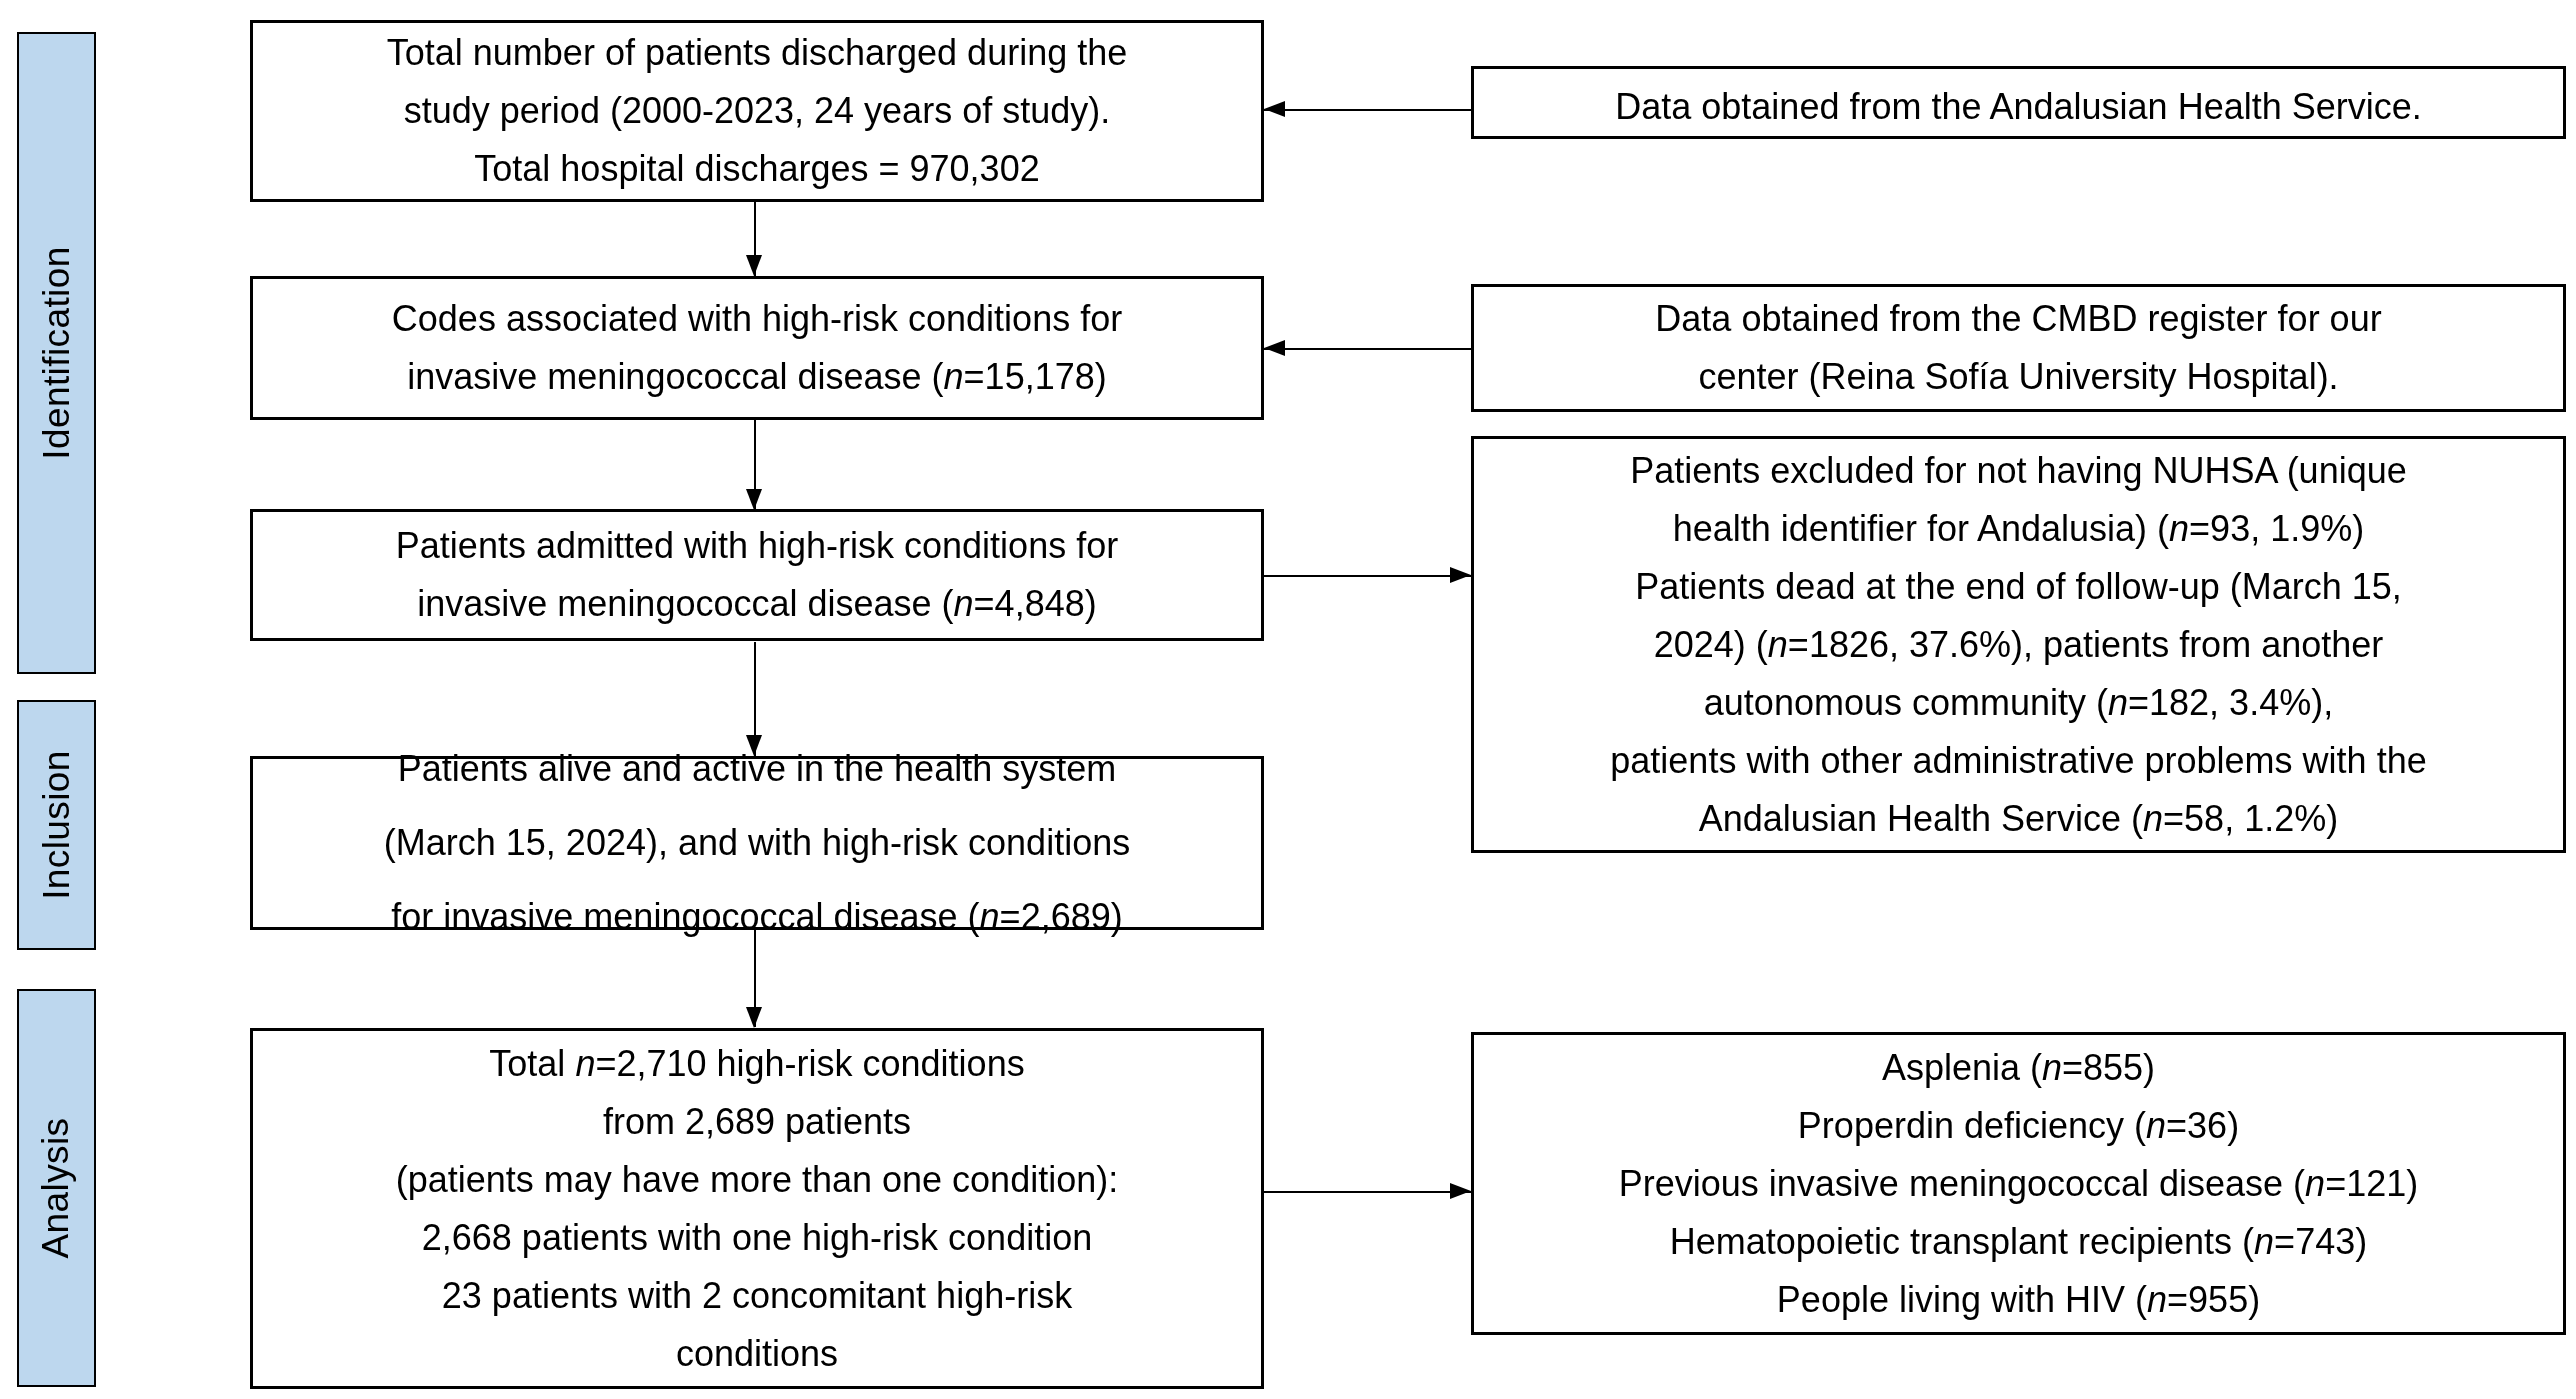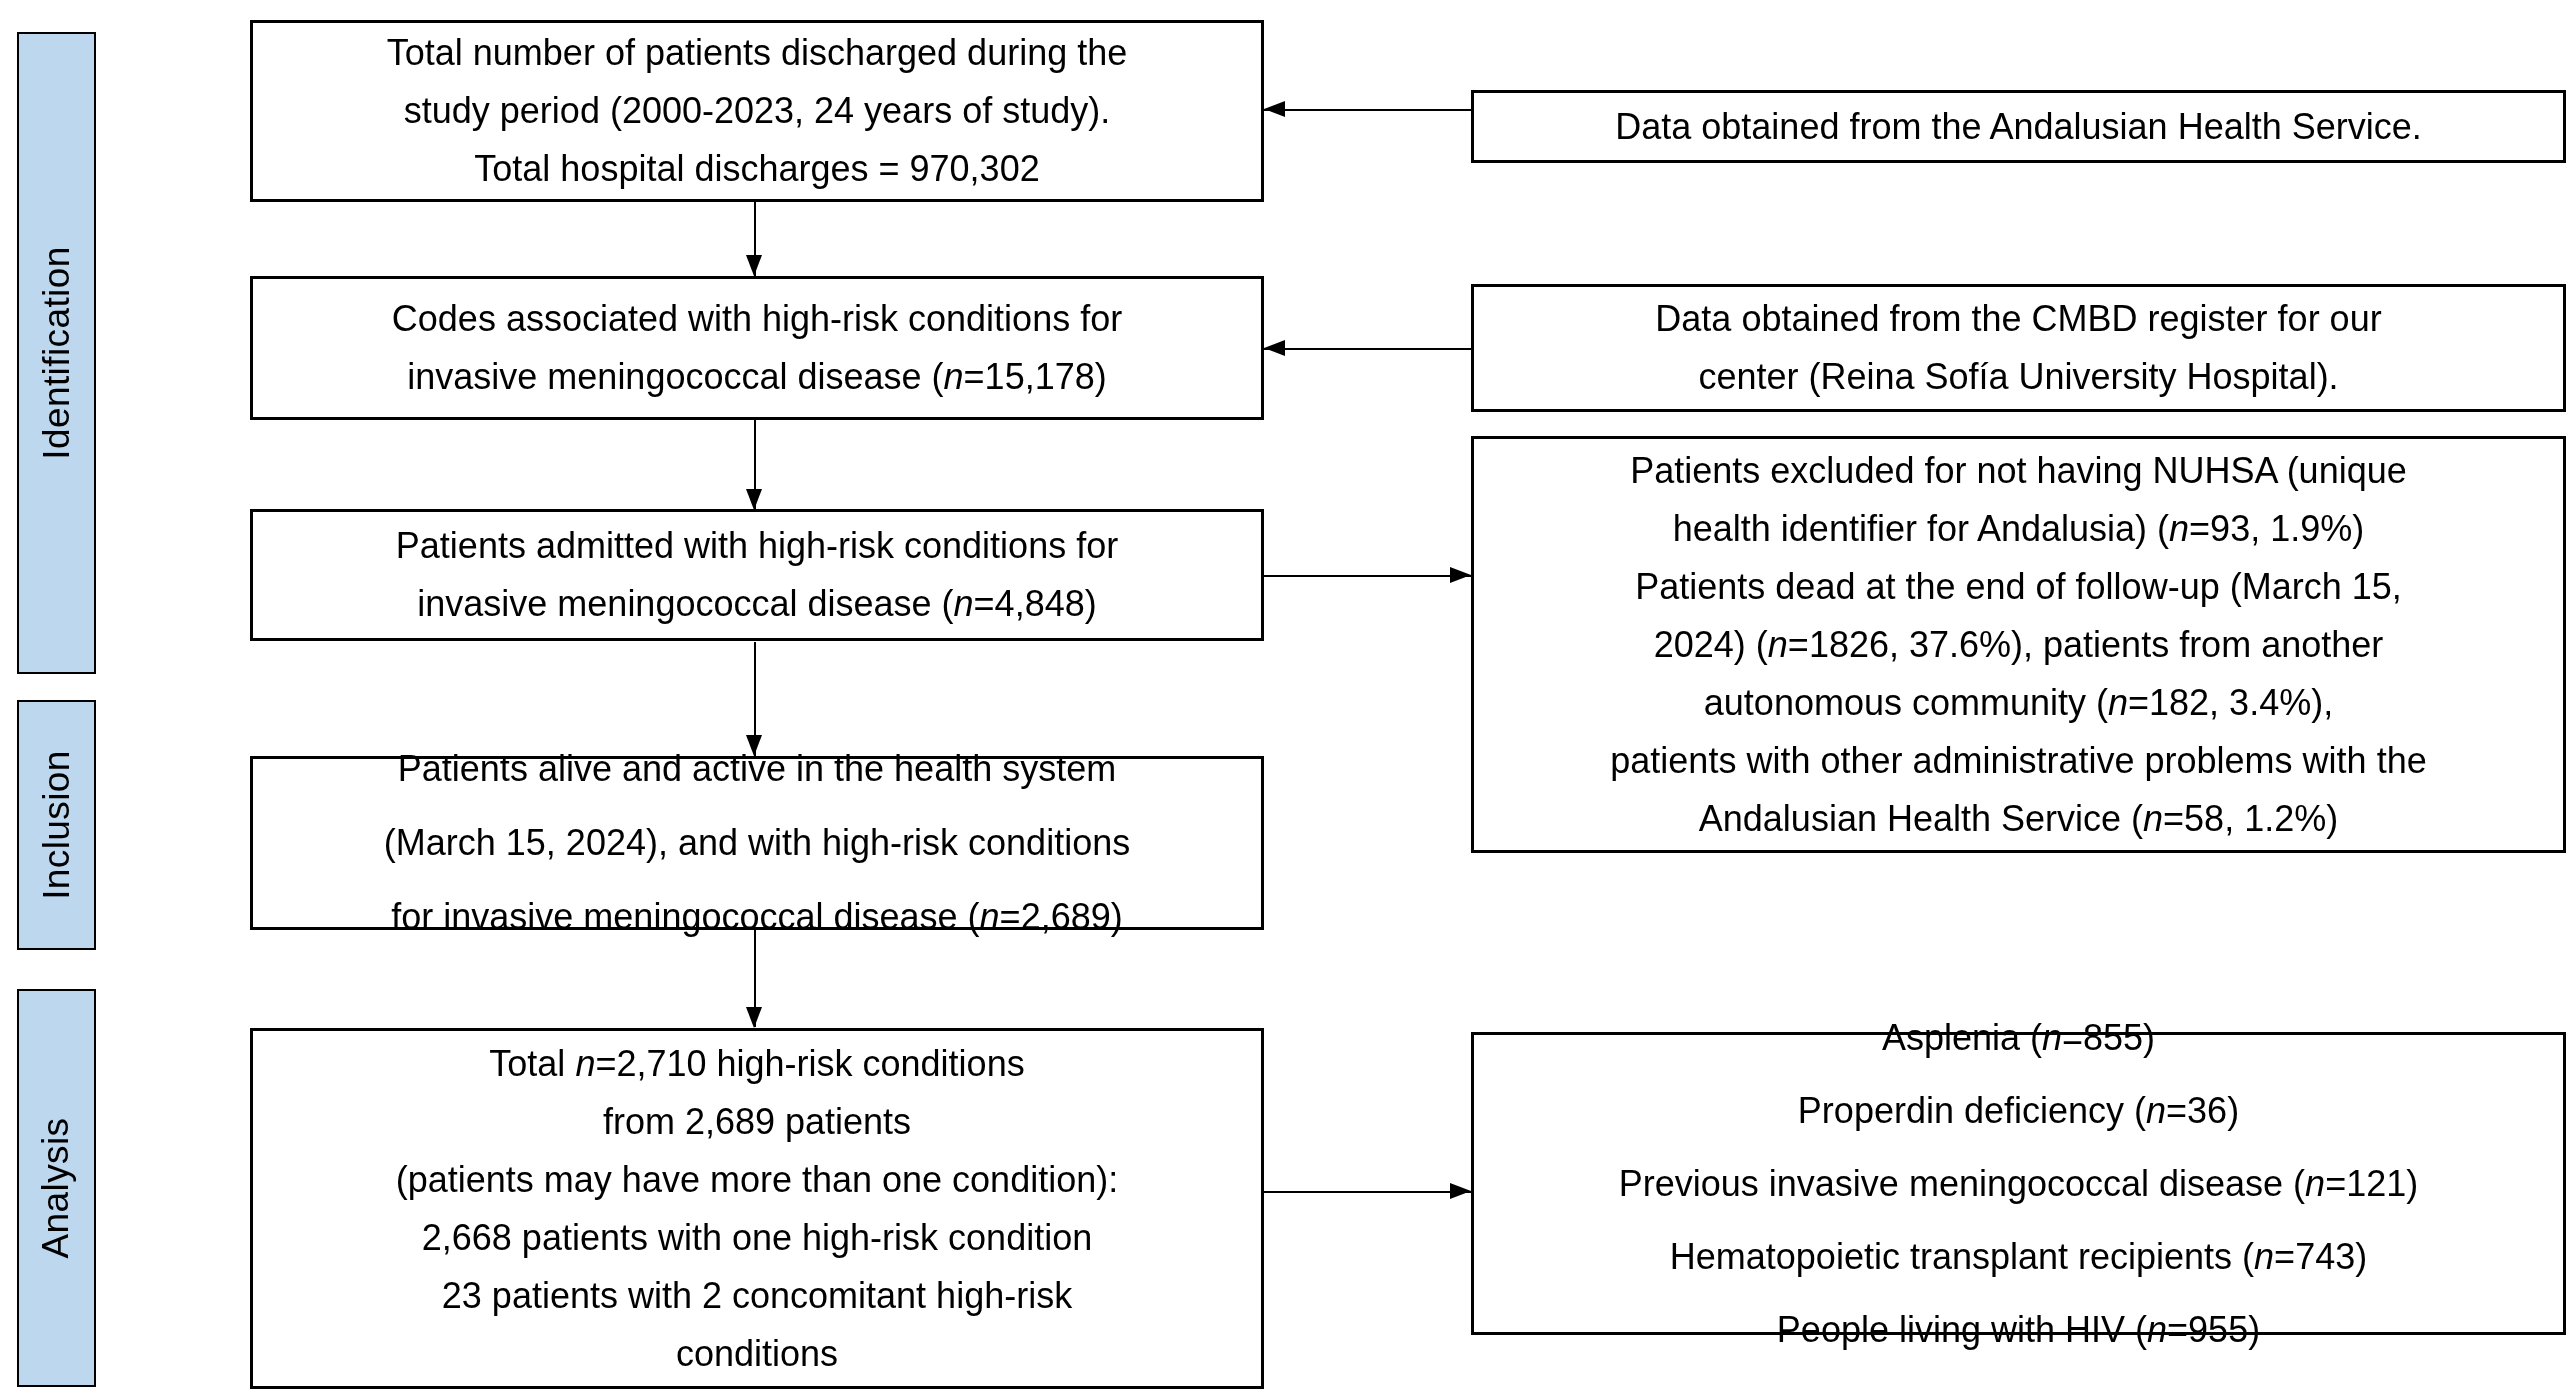--- a/index.html
+++ b/index.html
@@ -94,37 +94,37 @@
     </div>
   <div class="fbox main-col" style="top:1028px;height:361px;">
       <div class="line">Total <i>n</i>=2,710 high-risk conditions</div>
       <div class="line">from 2,689 patients</div>
       <div class="line">(patients may have more than one condition):</div>
       <div class="line">2,668 patients with one high-risk condition</div>
       <div class="line">23 patients with 2 concomitant high-risk</div>
       <div class="line">conditions</div>
     </div>
 
-  <div class="fbox side-col" style="top:90px;  height:73px;">
+  <div class="fbox side-col" style="top:66px;  height:73px;justify-content:flex-end;">
       <div class="line">Data obtained from the Andalusian Health Service.</div>
     </div>
   <div class="fbox side-col" style="top:284px; height:128px;">
       <div class="line">Data obtained from the CMBD register for our</div>
       <div class="line">center (Reina Sofía University Hospital).</div>
     </div>
   <div class="fbox side-col" style="top:436px; height:417px;">
       <div class="line">Patients excluded for not having NUHSA (unique</div>
       <div class="line">health identifier for Andalusia) (<i>n</i>=93, 1.9%)</div>
       <div class="line">Patients dead at the end of follow-up (March 15,</div>
       <div class="line">2024) (<i>n</i>=1826, 37.6%), patients from another</div>
       <div class="line">autonomous community (<i>n</i>=182, 3.4%),</div>
       <div class="line">patients with other administrative problems with the</div>
       <div class="line">Andalusian Health Service (<i>n</i>=58, 1.2%)</div>
     </div>
-  <div class="fbox side-col" style="top:1032px;height:303px;gap:15px;">
+  <div class="fbox side-col" style="top:1032px;height:303px;">
       <div class="line">Asplenia (<i>n</i>=855)</div>
       <div class="line">Properdin deficiency (<i>n</i>=36)</div>
       <div class="line">Previous invasive meningococcal disease (<i>n</i>=121)</div>
       <div class="line">Hematopoietic transplant recipients (<i>n</i>=743)</div>
       <div class="line">People living with HIV (<i>n</i>=955)</div>
     </div>
 
   <div>
     <div class="vline" style="left:754px; top:202px; height:74px;"></div>
     <div class="head-down" style="left:746px; top:255px;"></div>

